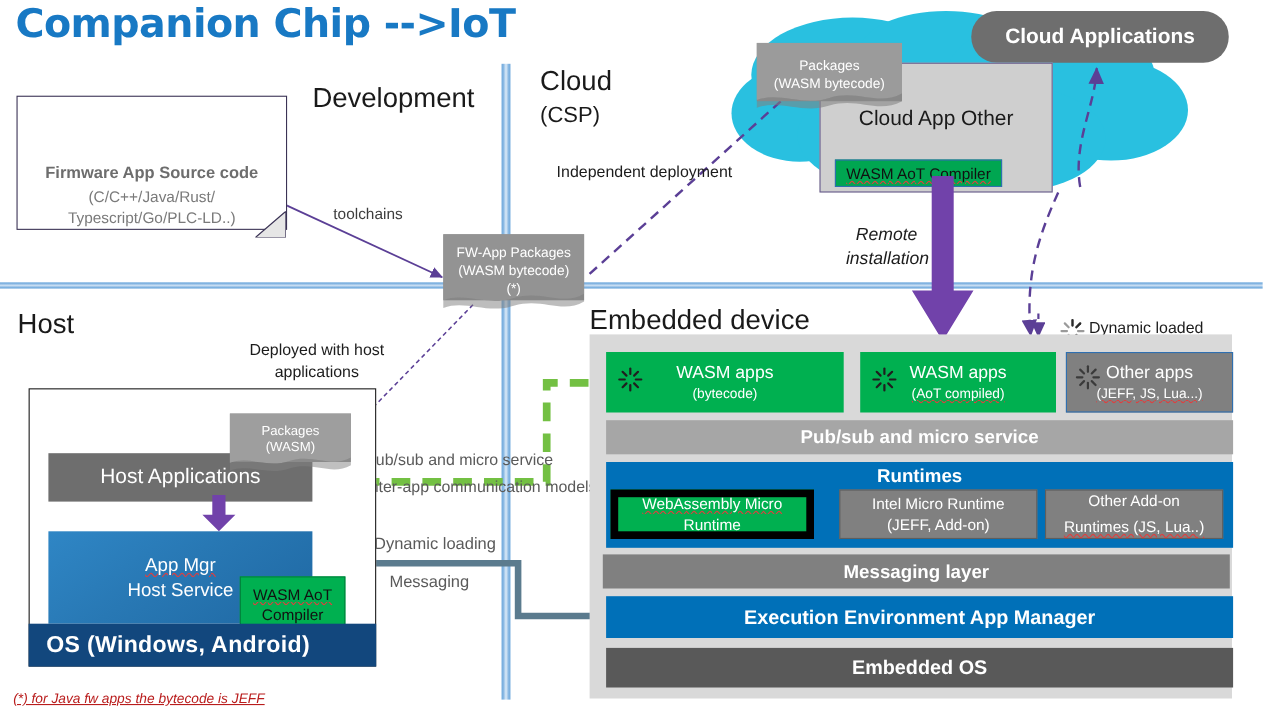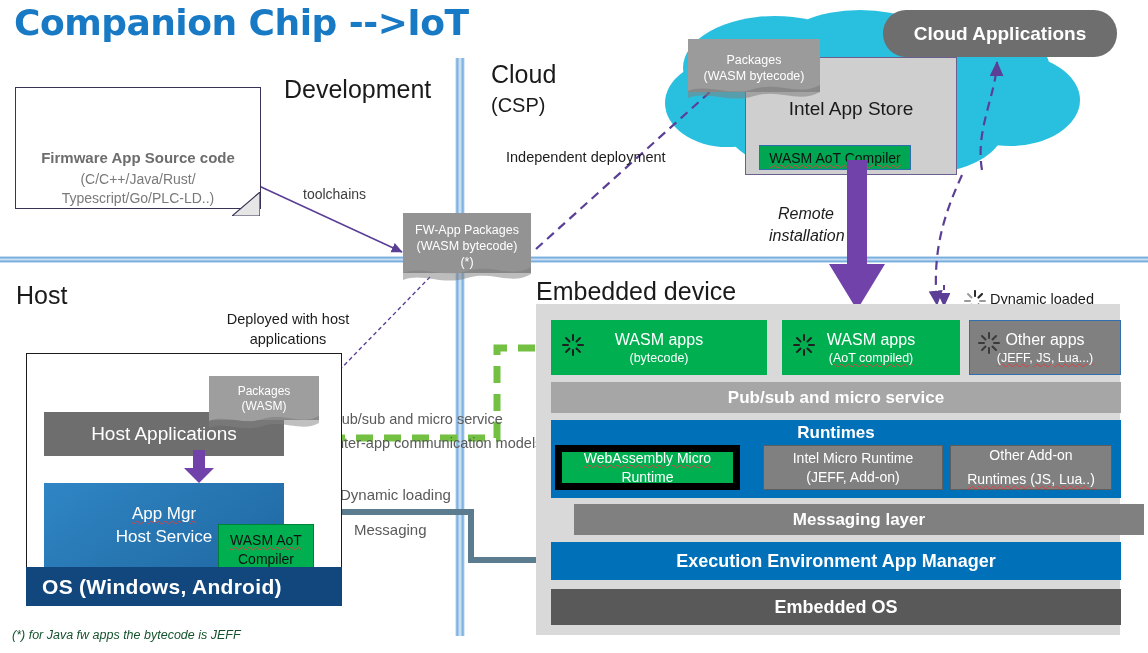--- a/index.html
+++ b/index.html
@@ -44,21 +44,21 @@
   .note{color:#3d3d3d;font-size:14px;white-space:nowrap;}
   #lbl-toolchains{left:303px;top:186px;}
   #lbl-indep{left:506px;top:149px;font-size:14.5px;color:#1c1c1c;}
   #lbl-remote{left:769px;top:203px;width:74px;font-size:16px;color:#1c1c1c;text-align:center;line-height:22px;font-style:italic;}
   #lbl-deployed{left:218px;top:309px;width:140px;font-size:14.5px;color:#1c1c1c;text-align:center;line-height:20px;}
   #lbl-dynload-legend{left:990px;top:291px;font-size:14.5px;color:#1c1c1c;}
   #lbl-pubsub-arrow{left:332px;top:411px;font-size:14.5px;color:#5a5a5a;}
   #lbl-interapp-arrow{left:332px;top:435px;font-size:14.5px;color:#5a5a5a;}
   #lbl-dynloading{left:340px;top:486px;font-size:15px;color:#5a5a5a;}
   #lbl-messaging{left:354px;top:521px;font-size:15px;color:#5a5a5a;}
-  #footnote{left:12px;top:628px;font-size:12.5px;font-style:italic;color:#14532d;}
+  #footnote{left:12px;top:628px;font-size:12.5px;font-style:italic;color:#b91c1c;text-decoration:underline;}
 
   
   .callout{background:#939393;color:#fff;}
   #co-fw{left:403px;top:213px;width:128px;height:60px;}
   #co-fw .lines{font-size:12.5px;line-height:16px;position:relative;z-index:2;padding-top:6px;}
   #co-cloud{left:688px;top:39px;width:132px;height:53px;}
   #co-cloud .lines{font-size:12.5px;line-height:16px;position:relative;z-index:2;padding-top:4px;}
   #co-host{left:209px;top:376px;width:110px;height:44px;}
   #co-host .lines{font-size:12px;line-height:15px;position:relative;z-index:2;padding-top:2px;}
   .ribbon-svg{position:absolute;left:0;top:0;overflow:visible;}
@@ -98,21 +98,21 @@
   #app-row-3{left:969px;top:320px;width:152px;height:55px;background:#808080;border:1.2px solid #2f6fb0;}
   .appttl{font-size:16px;line-height:20px;}
   .appsub{font-size:12.5px;line-height:16px;}
   #pubsub{left:551px;top:382px;width:570px;height:31px;background:#a6a6a6;font-size:17px;font-weight:bold;}
   #runtimes{left:551px;top:420px;width:570px;height:78px;background:#0070b8;}
   #runtimes .hdr{position:absolute;left:0;top:3px;width:100%;text-align:center;font-size:17px;font-weight:bold;color:#fff;}
   .rtbox{top:445px;height:45px;color:#fff;font-size:14px;line-height:19px;}
   #rt-1{left:555px;width:185px;background:#00b050;border:7px solid #000000;}
   #rt-2{left:763px;width:180px;background:#808080;border:1px solid #5e5e5e;text-align:center;}
   #rt-3{left:950px;width:162px;background:#808080;border:1px solid #5e5e5e;justify-content:space-between;}
-  #msglayer{left:574px;top:504px;width:570px;height:31px;background:#808080;font-size:17px;font-weight:bold;}
+  #msglayer{left:548px;top:504px;width:570px;height:31px;background:#808080;font-size:17px;font-weight:bold;}
   #execenv{left:551px;top:542px;width:570px;height:38px;background:#0070b8;font-size:18px;font-weight:bold;}
   #embos{left:551px;top:589px;width:570px;height:36px;background:#595959;font-size:18px;font-weight:bold;}
 
   
   .spark{position:absolute;width:26px;height:26px;}
 
   
   #connectors{position:absolute;left:0;top:0;width:1148px;height:653px;overflow:visible;pointer-events:none;}
 </style>
 </head>
@@ -223,21 +223,21 @@
     <g stroke="#2b2b2b" stroke-width="2" stroke-linecap="round">
       <line x1="13" y1="3" x2="13" y2="8"></line>
         <line x1="16.5" y1="16.5" x2="20" y2="20"></line>
       <line x1="20" y1="6" x2="16.5" y2="9.5"></line>
     </g>
   </svg>
 
   <div class="abs ctr" id="cloud-apps">Cloud Applications</div>
 
   <div class="abs" id="app-store">
-    <div class="hdr">Intel App Store</div>
+    <div class="hdr">Cloud App Other</div>
   </div>
   <div class="abs ctr" id="aot-cloud">
     <span class="wavy">WASM AoT Compiler</span>
   </div>
 
   <div class="abs ctr col callout" id="co-cloud">
     <svg class="ribbon-svg" width="132" height="62" viewBox="0 0 132 62">
       <path d="M0,0 L132,0 L132,46 C110,58 92,42 66,50 C42,58 20,44 0,52 Z" fill="#9b9b9b"></path>
       <path d="M0,52 C20,44 42,58 66,50 C92,42 110,58 132,46 L132,53 C110,65 92,49 66,57 C42,65 20,51 0,59 Z" fill="#7f7f7f" opacity="0.55"></path>
     </svg>

